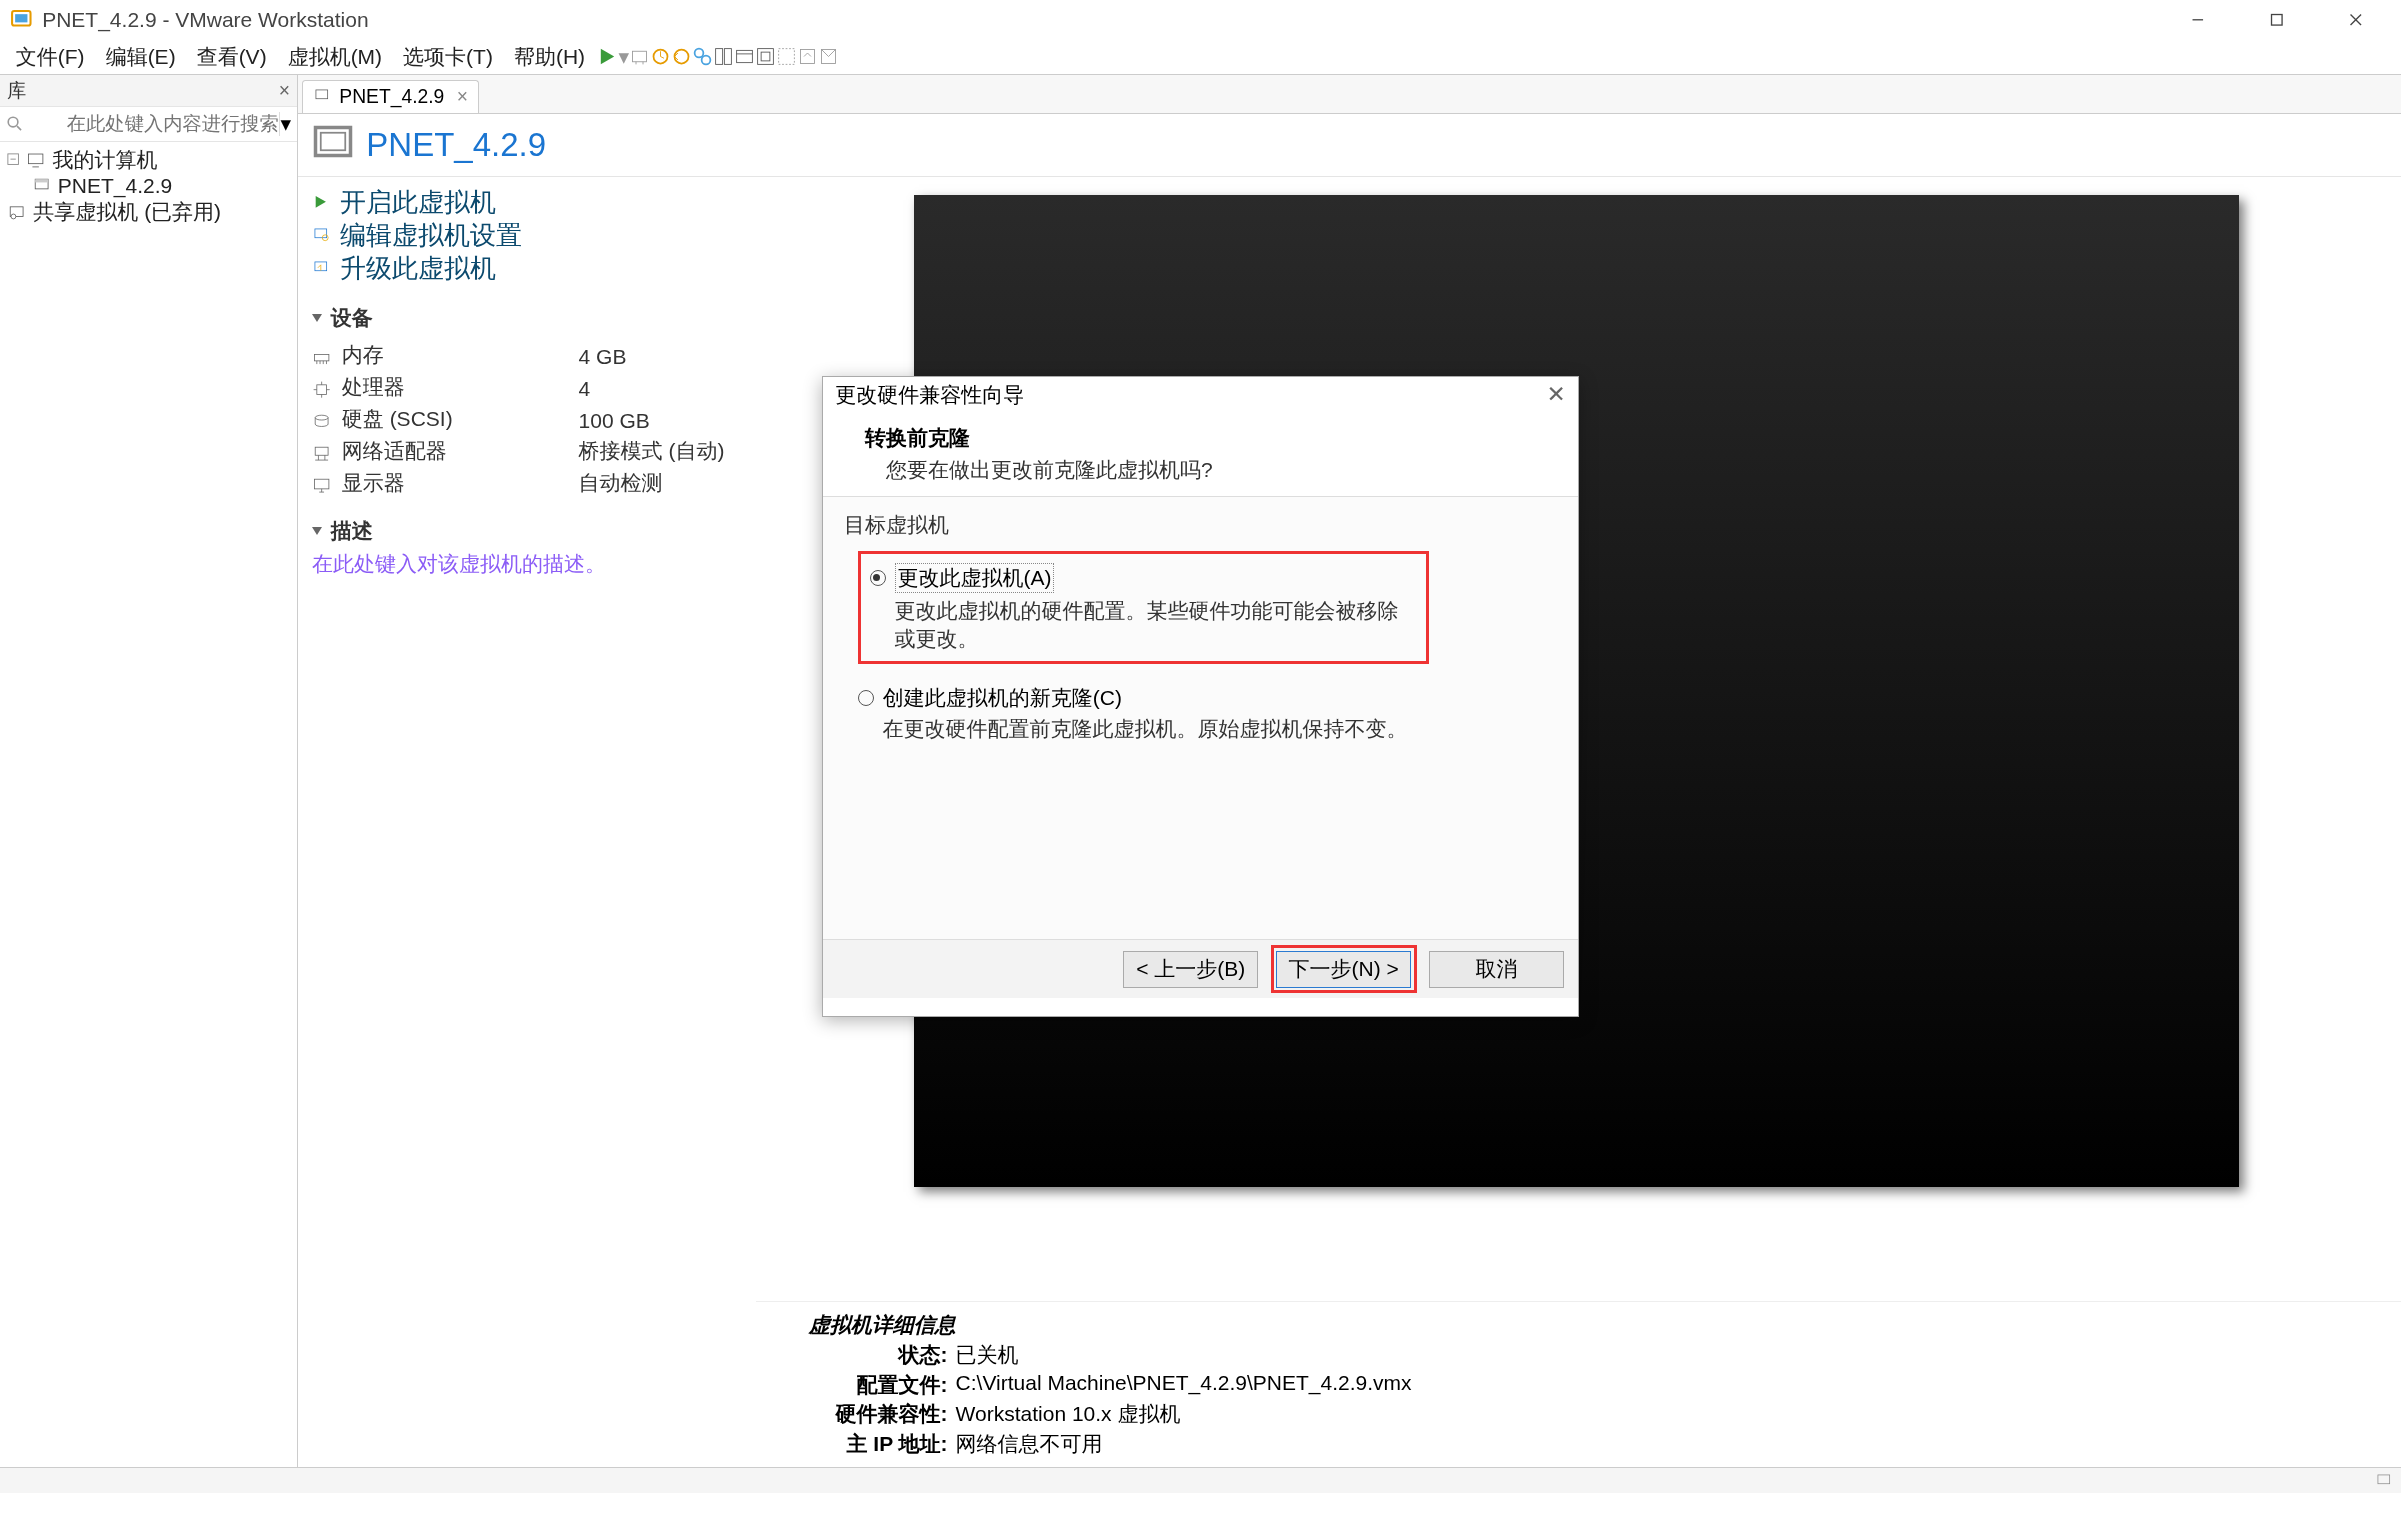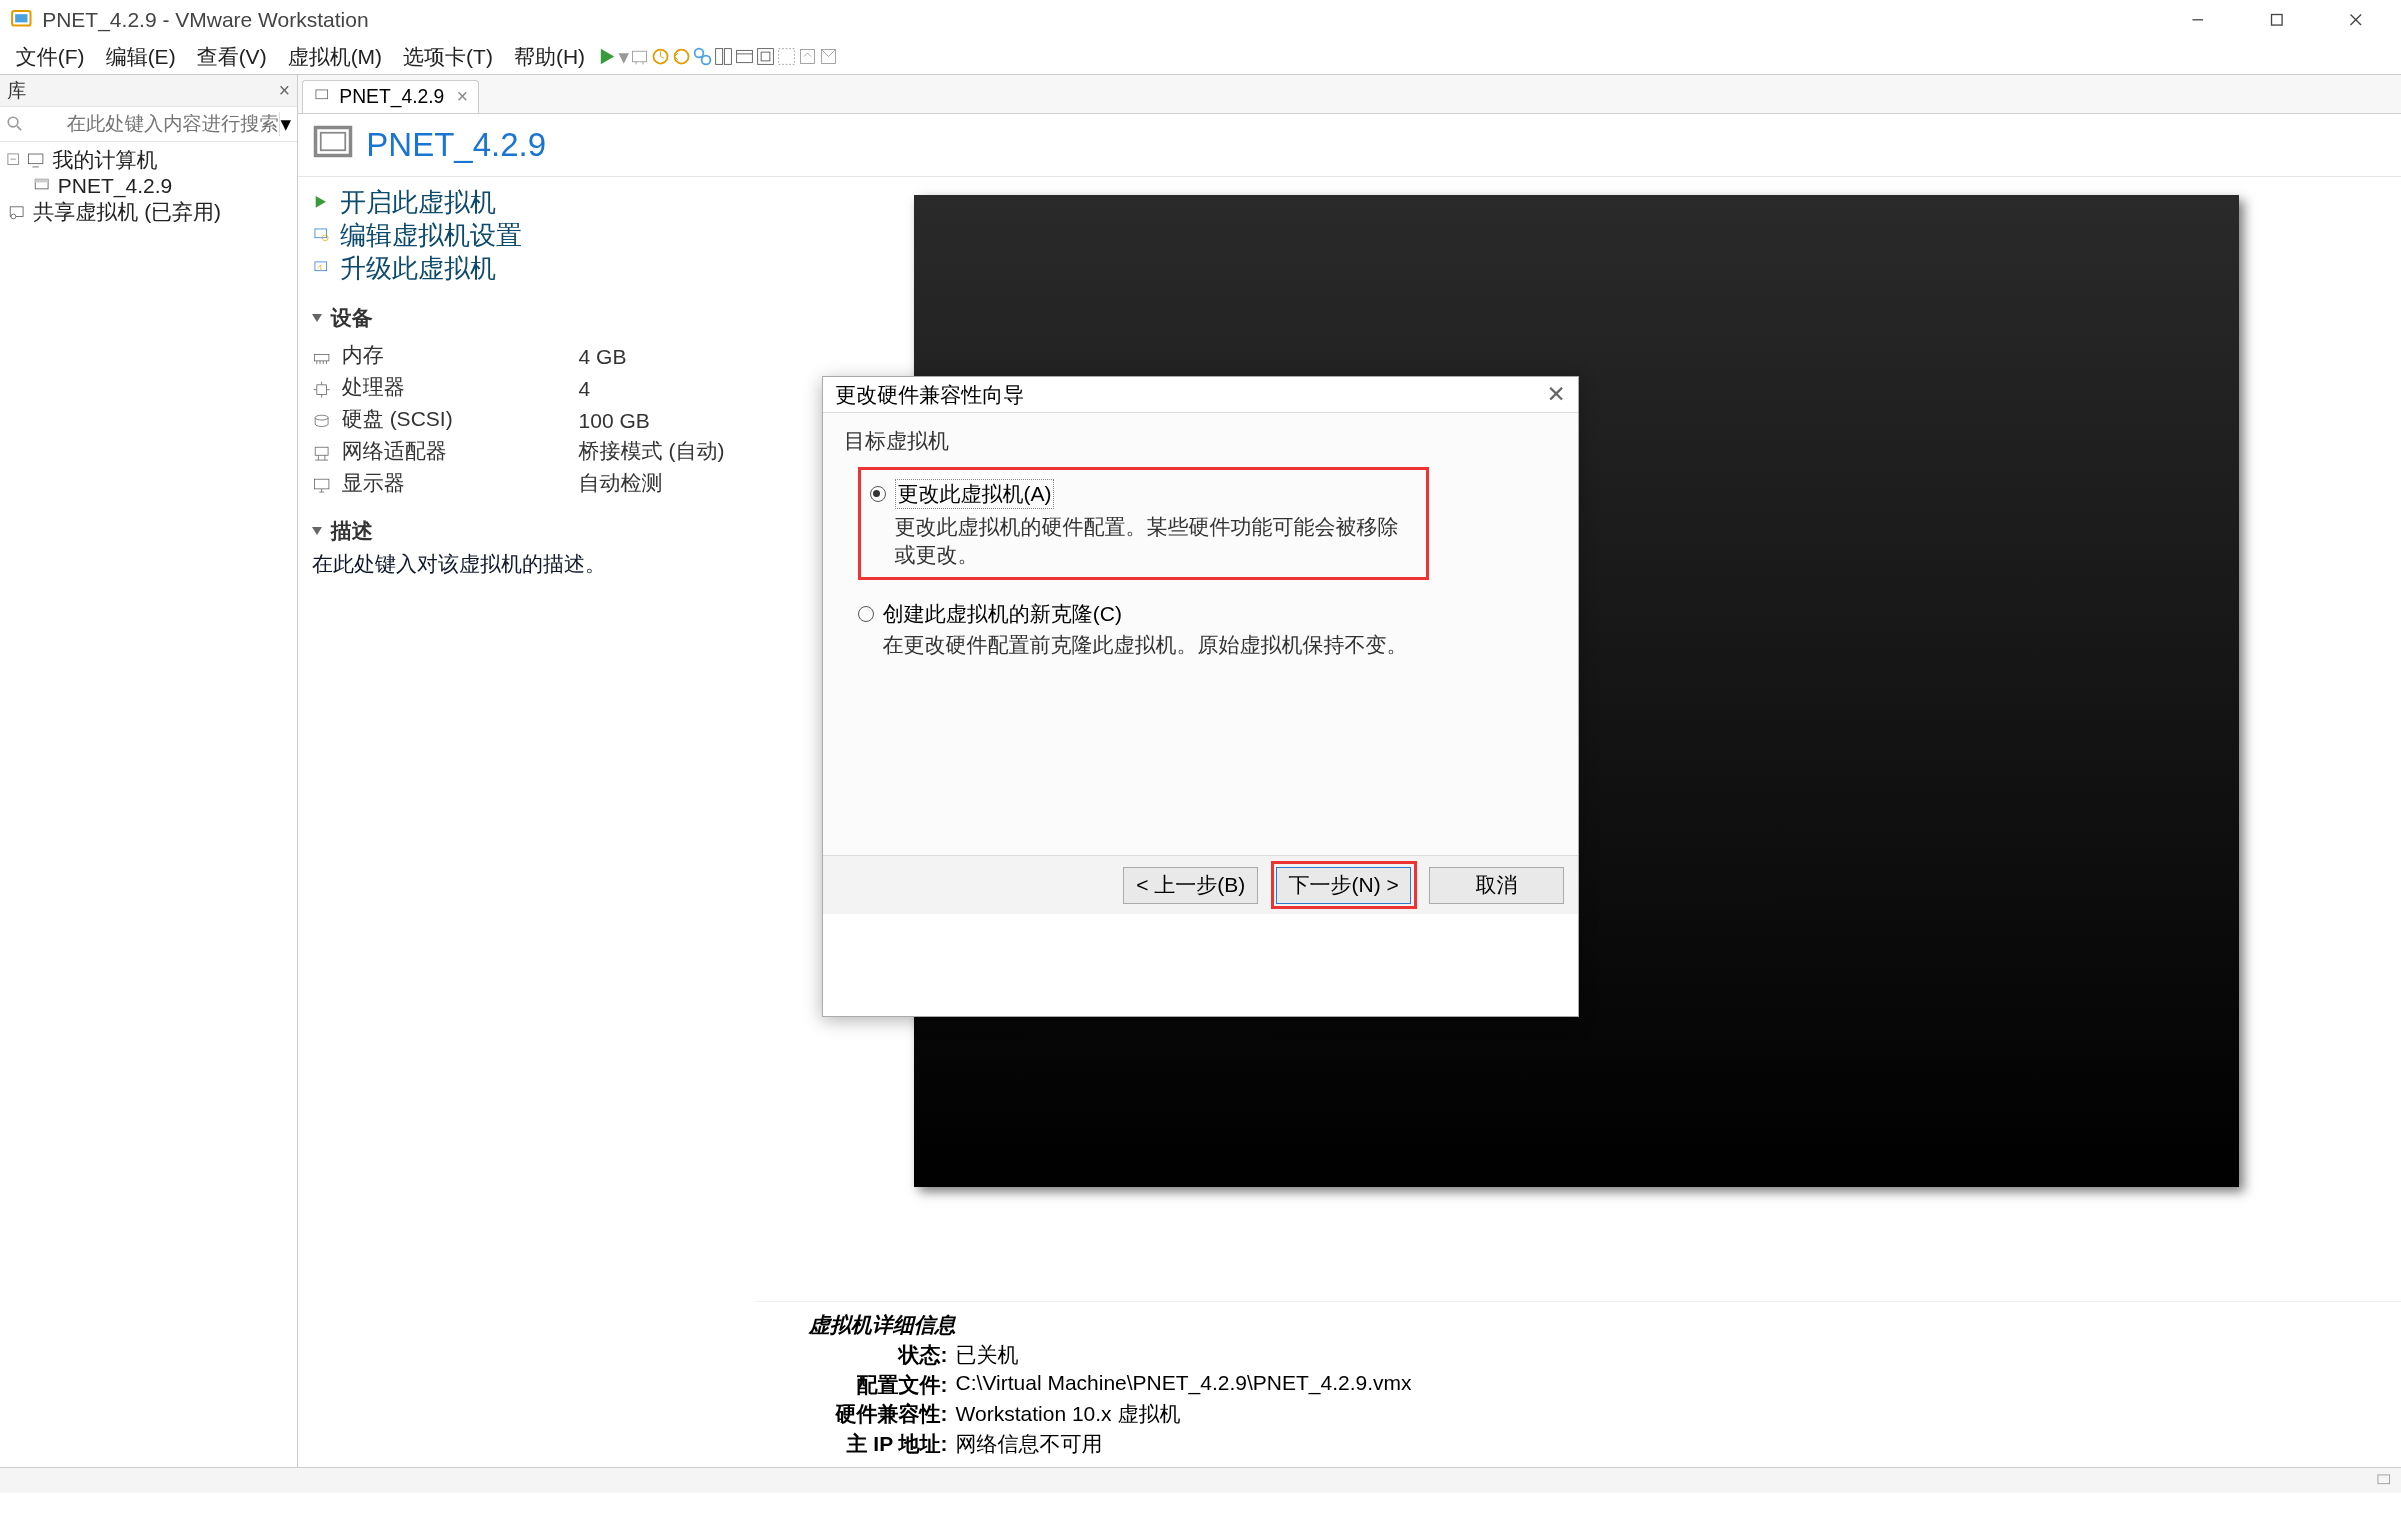--- a/index.html
+++ b/index.html
@@ -55,21 +55,21 @@
 
 .section-head { display: flex; align-items: center; gap: 8.8px; margin-top: 19.3px; margin-bottom: 5.3px; color: #333; font-weight: bold; font-size: 21px; }
 .section-head .disclosure { width: 0; height: 0; border-left: 5.3px solid transparent; border-right: 5.3px solid transparent; border-top: 8.8px solid #666; }
 
 .dev-table { width: 100%; font-size: 21px; color: #333; }
 .dev-row { display: flex; height: 32px; align-items: flex-end; gap: 8.8px; }
 .dev-row .dev-icon { width: 21px; height: 21px; }
 .dev-row .dev-label { width: 228px; }
 .dev-row .dev-val { flex: 1; }
 
-.desc-text { color: #0f172a; font-size: 21px; margin-top: 5.3px; }
+.desc-text { color: #8b5cf6; font-size: 21px; margin-top: 5.3px; }
 
 .vm-right { flex: 1; position: relative; background: #fff; }
 .preview { position: absolute; left: 158px; top: 17.6px; width: 1325px; height: 992px; background: linear-gradient(to bottom, #2a2a2a, #000); box-shadow: 5.3px 5.3px 10.5px rgba(0,0,0,0.5); }
 
 
 .dialog { position: absolute; left: 66px; top: 199px; width: 757px; height: 641px; background: #fff; border: 0.9px solid #aaa; box-shadow: 0 3.5px 17.6px rgba(0,0,0,0.3); font-size: 21px; }
 .dlg-title { height: 35px; display: flex; align-items: center; padding: 0 12.3px; background: #fff; }
 .dlg-title .dlg-close { margin-left: auto; color: #666; font-size: 23px; }
 .dlg-head { padding: 12.3px 21px 12.3px 42px; }
 .dlg-head .h1 { font-weight: bold; font-size: 21px; }
@@ -397,20 +397,24 @@
       </div>
 
       <div class="vm-right">
         <div class="preview"></div>
 
         <div class="dialog">
           <div class="dlg-title">
             <span>更改硬件兼容性向导</span>
             <span class="dlg-close">✕</span>
           </div>
+          <div class="dlg-head">
+            <div class="h1">转换前克隆</div>
+            <div class="h2">您要在做出更改前克隆此虚拟机吗?</div>
+          </div>
           <div class="dlg-body">
             <div class="group-label">目标虚拟机</div>
 
             <div class="radio-block highlighted">
               <div class="radio-line">
                 <span class="radio checked"></span>
                 <span class="radio-label boxed">更改此虚拟机(A)</span>
               </div>
               <div class="radio-desc">更改此虚拟机的硬件配置。某些硬件功能可能会被移除或更改。</div>
             </div>

